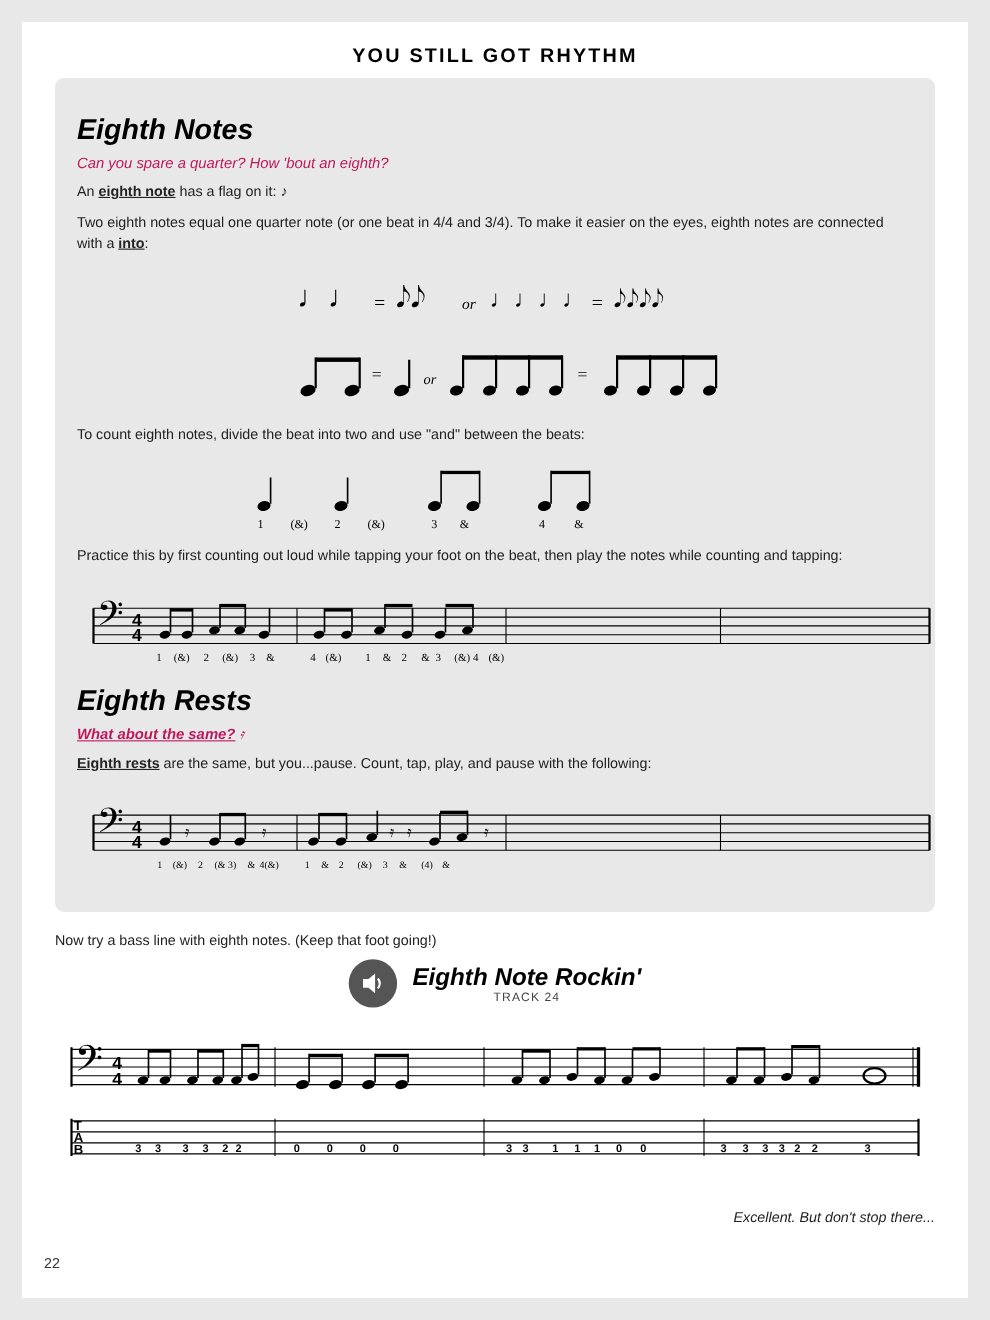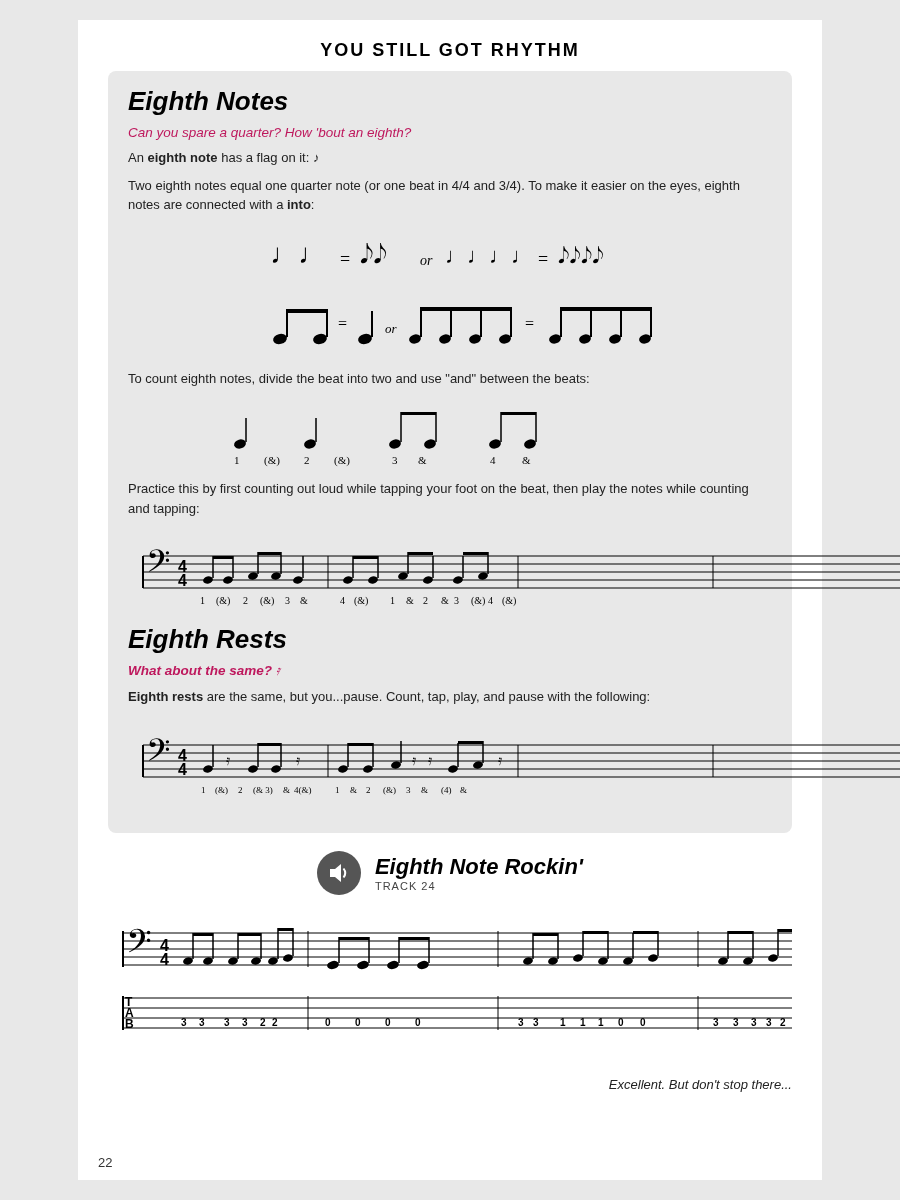--- a/index.html
+++ b/index.html
@@ -8,44 +8,44 @@
       font-family: Arial, sans-serif;
       width: 900px;
       min-height: 1200px;
       display: flex;
       flex-direction: column;
       align-items: center;
       padding: 20px;
     }
     .page {
       background: white;
-      width: 744px;
+      width: 860px;
       min-height: 1160px;
       padding: 20px 30px 30px 30px;
       position: relative;
     }
     .page-number {
       position: absolute;
-      bottom: 10px;
+      bottom: 24px;
       left: 20px;
       font-size: 13px;
       color: #333;
     }
     .page-title {
       text-align: center;
       font-size: 18px;
       font-weight: 900;
       letter-spacing: 2px;
       margin-bottom: 10px;
       font-family: Arial Black, Arial, sans-serif;
     }
     .gray-box {
       background: #e8e8e8;
       border-radius: 8px;
-      padding: 15px 20px 20px 20px;
+      padding: 31px 20px 20px 20px;
       margin-bottom: 18px;
     }
     .section-title {
       font-size: 26px;
       font-weight: 900;
       font-style: italic;
       margin-bottom: 8px;
       font-family: Arial Black, Arial, sans-serif;
     }
     .italic-line {
@@ -55,20 +55,21 @@
       color: #be185d;
     }
     .body-text {
       font-size: 13px;
       line-height: 1.5;
       margin-bottom: 8px;
       color: #222;
     }
     .bold-inline {
       font-weight: bold;
+      text-decoration: underline;
     }
     .music-staff-svg {
       display: block;
       margin: 8px auto;
     }
     .track-area {
       display: flex;
       align-items: center;
       justify-content: center;
       margin: 10px 0 4px 0;
@@ -89,21 +90,21 @@
       display: flex;
       flex-direction: column;
     }
     .track-name {
       font-size: 22px;
       font-weight: bold;
       font-style: italic;
     }
     .track-number {
       font-size: 11px;
-      text-align: left;
+      text-align: center;
       color: #444;
       letter-spacing: 1px;
     }
     .bass-tab-container {
       margin: 8px 0 4px 0;
       overflow: hidden;
     }
     .bottom-text {
       font-style: italic;
       font-size: 13px;
@@ -363,20 +364,21 @@
         <text x="255" y="78" font-size="9" font-family="serif">(&amp;)</text>
         <text x="278" y="78" font-size="9" font-family="serif">3</text>
         <text x="293" y="78" font-size="9" font-family="serif">&amp;</text>
         <text x="313" y="78" font-size="9" font-family="serif">(4)</text>
         <text x="332" y="78" font-size="9" font-family="serif">&amp;</text>
       </svg>
     </div>
 
   </div>
 
+  <div class="intro-text">Now try a bass line with eighth notes. (Keep that foot going!)</div>
 
   <div class="track-area">
     <div class="speaker-icon">
       <svg width="24" height="24" viewBox="0 0 24 24" fill="white">
         <polygon points="3,8 8,8 14,3 14,21 8,16 3,16" fill="white"></polygon>
         <path d="M16.5 7.5 Q20 12 16.5 16.5" stroke="white" stroke-width="2" fill="none"></path>
       </svg>
     </div>
     <div class="track-title-block">
       <div class="track-name">Eighth Note Rockin'</div>

